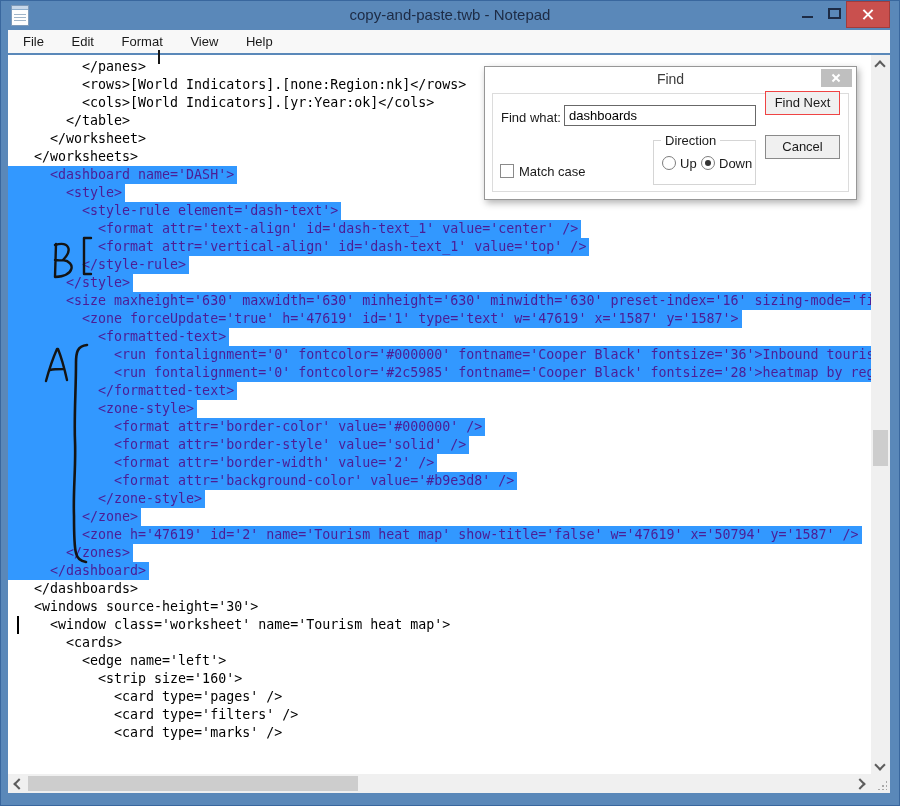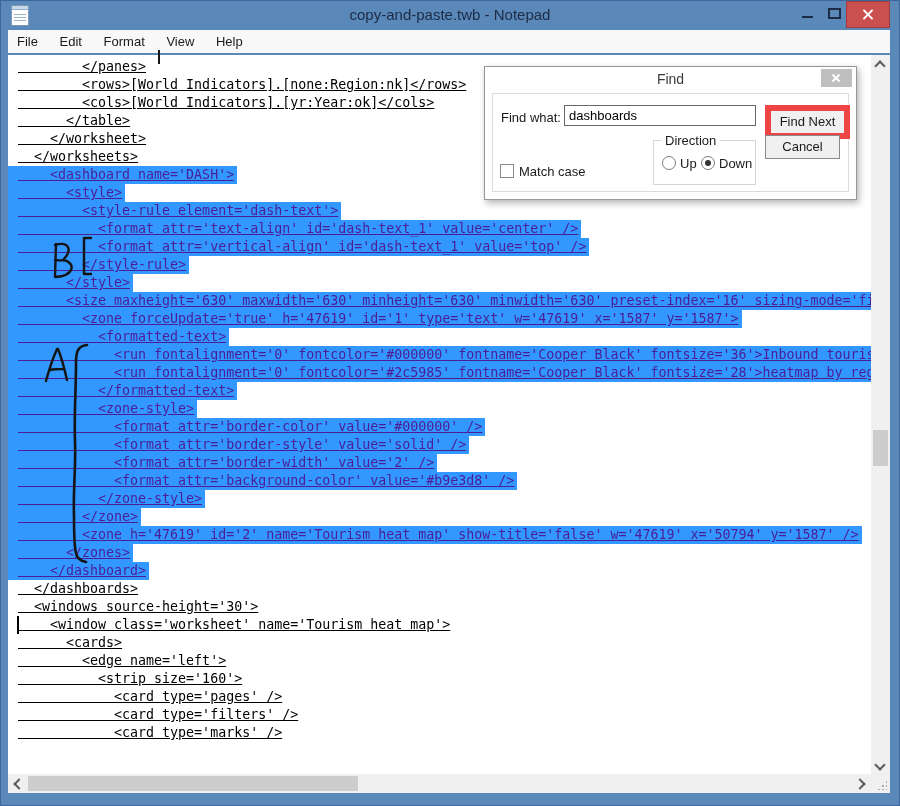--- a/index.html
+++ b/index.html
@@ -18,31 +18,31 @@
   .btn-min i{position:absolute;left:6px;top:16px;width:11px;height:2px;background:#1d2b45;}
   .btn-max{left:822px;top:0;width:24px;height:26px;}
   .btn-max i{position:absolute;left:6px;top:8px;width:9px;height:7px;border:2px solid #1d2b45;}
   .btn-close{left:846px;top:1px;width:42px;height:25px;background:#c9504e;border:1px solid #a23c3c;}
   .btn-close i,.btn-close b{position:absolute;left:20px;top:6px;width:2px;height:13px;background:#fff;}
   .btn-close i{transform:rotate(45deg);} .btn-close b{transform:rotate(-45deg);}
 
   
   .menubar{position:absolute;left:8px;top:30px;width:882px;height:23px;background:#f8f8f8;
     font-size:13px;color:#1a1a1a;}
-  .menubar span{display:inline-block;padding:4px 9px 0 9px;text-align:right;}
+  .menubar span{display:inline-block;padding:4px 9px 0 15px;text-align:right;}
 
   
   .editarea{position:absolute;left:8px;top:53px;width:882px;height:740px;background:#fff;}
   .edittop{position:absolute;left:0;top:0;right:0;height:2px;background:#5a88b9;}
   .textclip{position:absolute;left:0;top:2px;right:19px;bottom:19px;overflow:hidden;
     font-family:"DejaVu Sans Mono","Liberation Mono",monospace;font-size:13.3px;color:#000;}
   .lines{padding-top:3px;}
   .line{height:18px;line-height:18px;white-space:pre;}
   .line::before{content:"";display:inline-block;width:10px;height:18px;vertical-align:top;}
-  .line .t{display:inline-block;height:18px;vertical-align:top;text-decoration:underline;}
+  .line .t{display:inline-block;height:18px;vertical-align:top;}
   .line.sel::before{background:#3298ff;}
   .line.sel .t{background:#3298ff;color:#4c1d95;padding-right:3px;}
   .caret{position:absolute;left:9px;top:561px;width:2px;height:18px;background:#000;}
   .tickmark{position:absolute;left:158px;top:50px;width:2px;height:14px;background:#161616;z-index:4;}
 
   
   .vscroll{position:absolute;right:0;top:2px;width:19px;bottom:19px;background:#f0f0f0;}
   .hscroll{position:absolute;left:0;bottom:0;right:19px;height:19px;background:#f0f0f0;}
   .corner{position:absolute;right:0;bottom:0;width:19px;height:19px;background:#f0f0f0;}
   .vthumb{position:absolute;left:2px;right:2px;top:375px;height:36px;background:#cdcdcd;}
@@ -65,21 +65,21 @@
     border:1px solid #979797;box-shadow:2px 3px 7px rgba(0,0,0,.3);z-index:10;font-size:13px;color:#1a1a1a;}
   .dlg-title{position:absolute;left:0;right:0;top:4px;text-align:center;font-size:14px;color:#3b3b3b;}
   .dlg-close{position:absolute;top:2px;right:4px;width:31px;height:18px;background:#bfbfbf;}
   .dlg-close i,.dlg-close b{position:absolute;left:14px;top:4px;width:2px;height:10px;background:#fff;}
   .dlg-close i{transform:rotate(45deg);} .dlg-close b{transform:rotate(-45deg);}
   .dlg-frame{position:absolute;left:7px;right:7px;top:26px;bottom:7px;border:1px solid #dcdcdc;}
   .lbl-findwhat{position:absolute;left:16px;top:43px;}
   .find-input{position:absolute;left:79px;top:38px;width:182px;height:19px;border:1px solid #686868;
     font-family:"Liberation Sans",sans-serif;font-size:13px;padding:0 4px;outline:none;}
   .btn{position:absolute;width:73px;height:22px;background:#f0f0f0;text-align:center;line-height:21px;}
-  .btn-findnext{left:280px;top:38px;border:6px solid #ef4444;}
+  .btn-findnext{left:280px;top:24px;border:1px solid #ef4444;}
   .btn-cancel{left:280px;top:68px;border:1px solid #8a8a8a;}
   .groupbox{position:absolute;left:168px;top:73px;width:101px;height:43px;border:1px solid #d5d5d5;}
   .grouplbl{position:absolute;left:7px;top:-8px;background:#fff;padding:0 4px;}
   .radio{position:absolute;top:15px;}
   .radio .c{display:inline-block;width:12px;height:12px;border:1px solid #7d7d7d;border-radius:50%;
     vertical-align:-2px;margin-right:4px;position:relative;background:#fff;}
   .radio.checked .c::after{content:"";position:absolute;left:3px;top:3px;width:6px;height:6px;
     border-radius:50%;background:#333;}
   .radio-up{left:8px;} .radio-down{left:47px;}
   .matchcase{position:absolute;left:15px;top:97px;}

